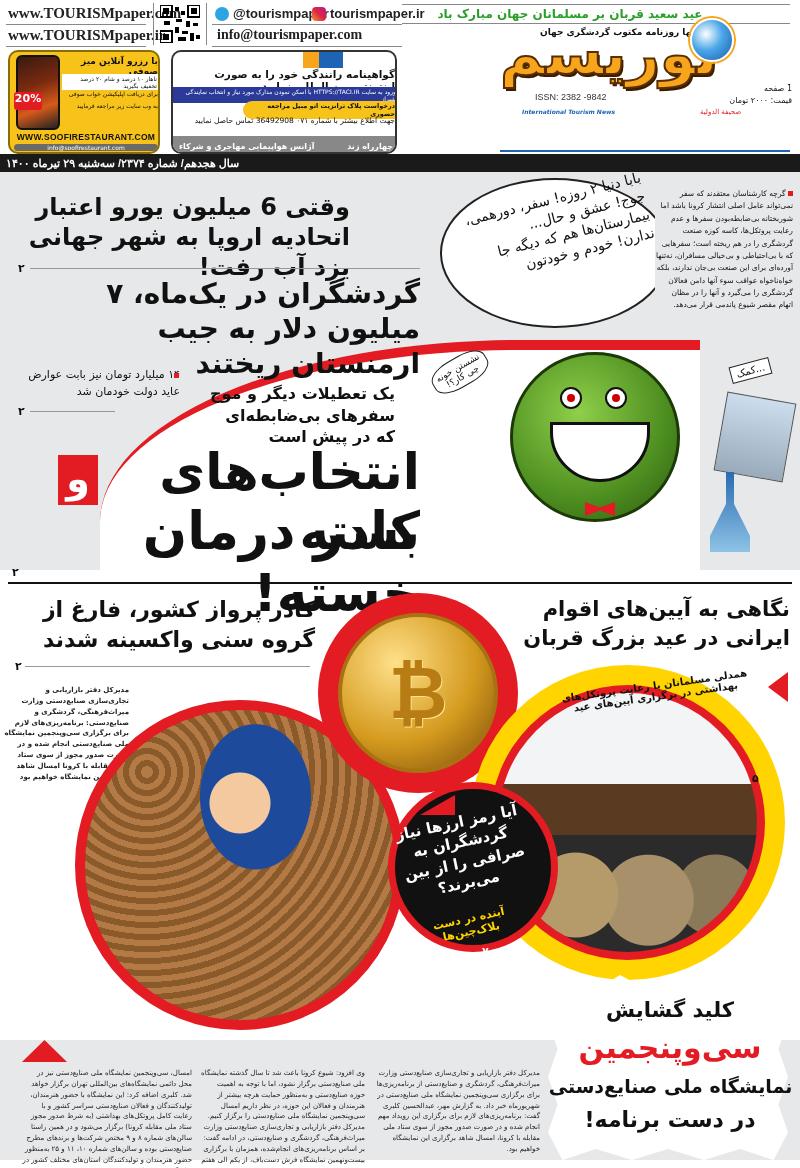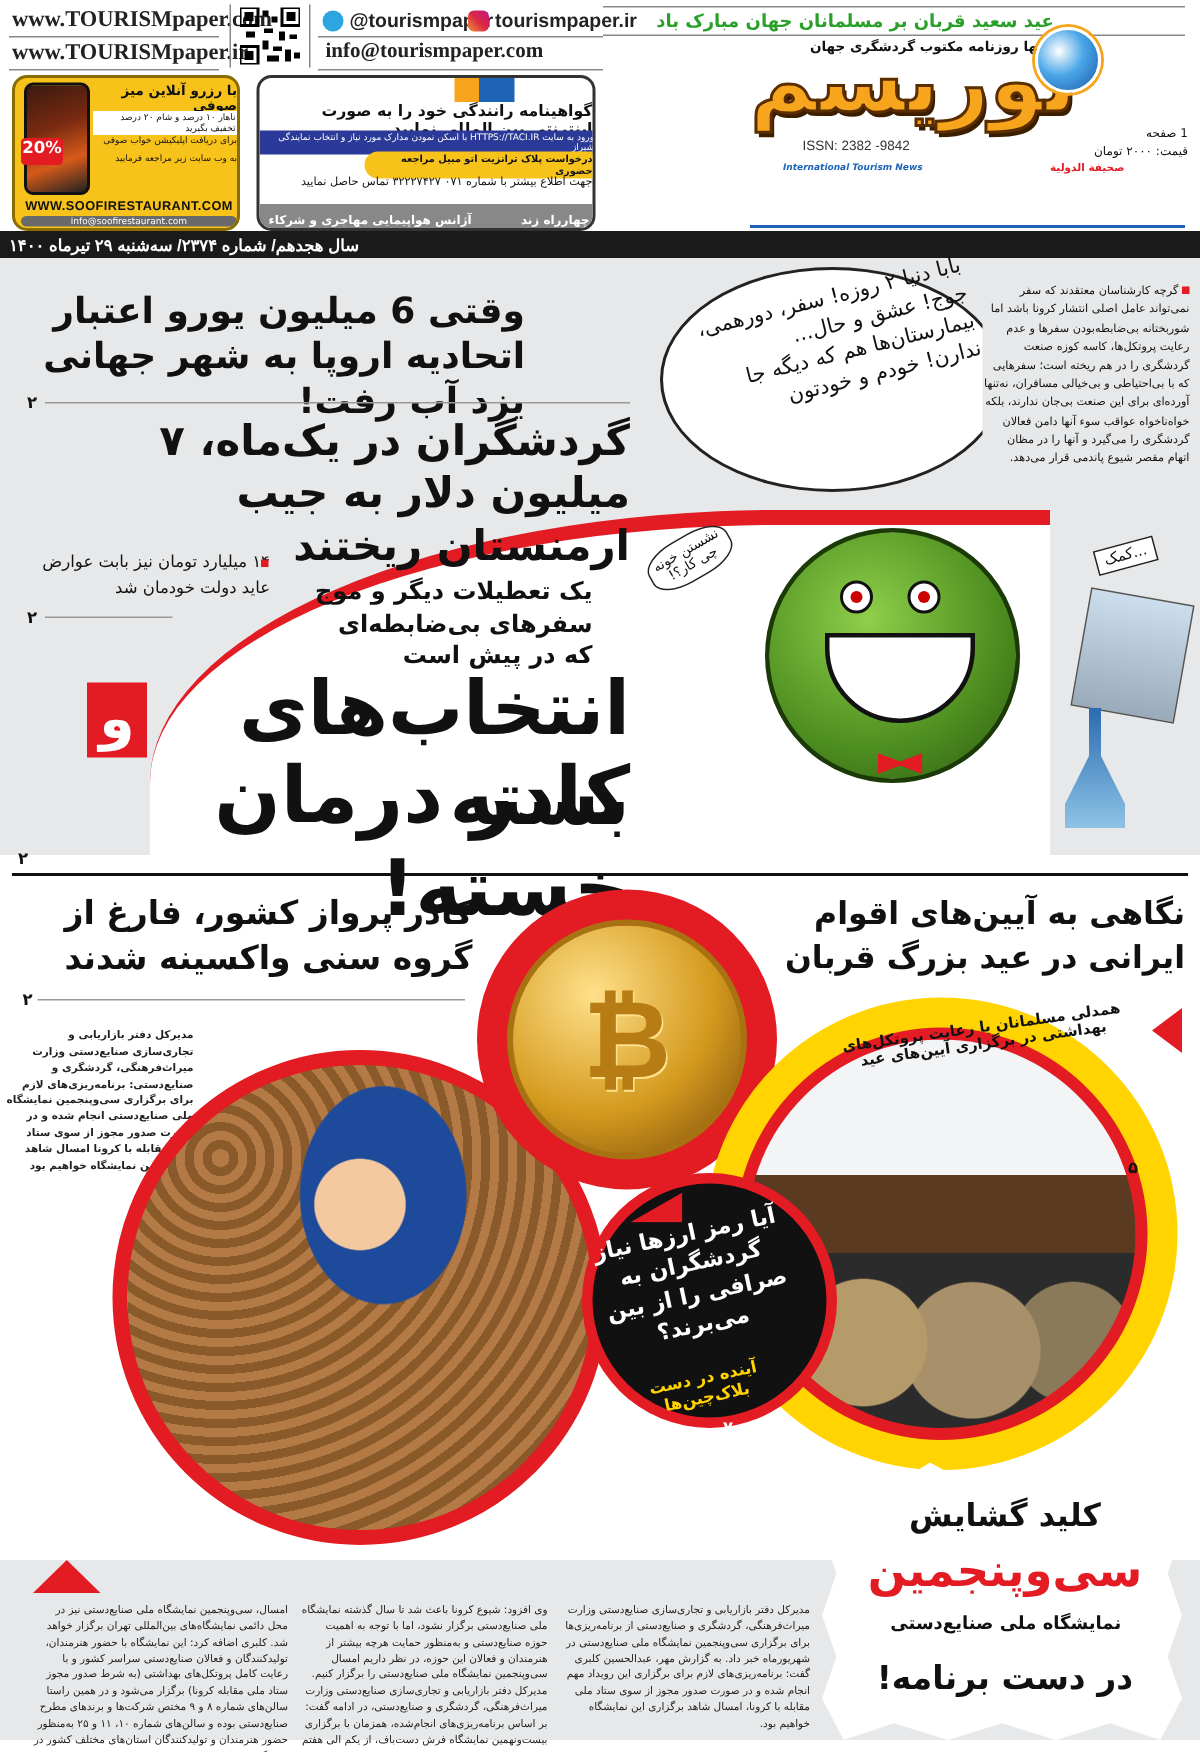--- a/index.html
+++ b/index.html
@@ -67,41 +67,41 @@
   <div class="hr" style="left:402px;top:23px;width:388px"></div>
 
   <div class="abs rtl" style="left:540px;top:27px;font-size:9px;font-weight:bold">تنها روزنامه مکتوب گردشگری جهان</div>
   <div class="abs logo" style="left:500px;top:20px;font-size:58px;direction:rtl">توریسم</div>
   <div class="abs circle" style="left:690px;top:18px;width:44px;height:44px;background:radial-gradient(circle at 35% 35%,#fff,#4aa6e8 45%,#1b5ca8);border:2px solid #fff;box-shadow:0 0 0 2px #f7a51c"></div>
   <div class="abs" style="left:535px;top:92px;font-size:9px;color:#333;font-family:'Liberation Sans',sans-serif">ISSN: 2382 -9842</div>
   <div class="abs rtl" style="left:730px;top:84px;width:62px;font-size:8px">1 صفحه</div>
   <div class="abs rtl" style="left:700px;top:96px;width:92px;font-size:8px">قیمت: ۲۰۰۰ تومان</div>
 
   <div class="abs" style="left:522px;top:108px;font-size:6px;color:#1d63b6;font-style:italic;font-weight:bold">International Tourism News</div>
-  <div class="abs" style="left:700px;top:108px;font-size:7px;color:#e31b23;font-weight:bold">صحيفة الدولية</div>
+  <div class="abs" style="left:700px;top:108px;font-size:7px;color:#e31b23;font-weight:normal">صحيفة الدولية</div>
   <div class="abs" style="left:500px;top:150px;width:290px;height:2px;background:#1d63b6"></div>
 </div>
 
 <div class="abs adbox" style="left:8px;top:50px;width:152px;height:104px;background:#f7c21a;border-color:#8a6d00">
   <div class="abs" style="left:6px;top:3px;width:44px;height:75px;background:linear-gradient(160deg,#3a1a10,#7a2a10 40%,#d65a1a 70%,#222);border-radius:6px;border:2px solid #111"></div>
   <div class="abs" style="left:4px;top:40px;width:28px;height:18px;background:#e31b23;color:#fff;font-size:11px;font-weight:bold;text-align:center;border-radius:3px">20%</div>
   <div class="abs rtl" style="left:52px;top:4px;width:96px;font-size:9px;font-weight:bold">با رزرو آنلاین میز صوفی</div>
   <div class="abs rtl" style="left:52px;top:22px;width:96px;font-size:6px;background:#fff;padding:1px">ناهار ۱۰ درصد و شام ۲۰ درصد تخفیف بگیرید</div>
   <div class="abs rtl" style="left:52px;top:38px;width:96px;font-size:6px">برای دریافت اپلیکیشن خواب صوفی</div>
   <div class="abs rtl" style="left:52px;top:50px;width:96px;font-size:6px">به وب سایت زیر مراجعه فرمایید</div>
   <div class="abs" style="left:4px;top:80px;width:144px;font-size:8.5px;font-weight:bold;font-family:'Liberation Sans',sans-serif;text-align:center;letter-spacing:.3px">WWW.SOOFIRESTAURANT.COM</div>
   <div class="abs" style="left:4px;top:92px;width:144px;font-size:6px;background:#6a6a6a;color:#fff;text-align:center;border-radius:4px">info@soofirestaurant.com</div>
 </div>
 
 <div class="abs adbox" style="left:171px;top:50px;width:226px;height:104px;background:#fff">
   <div class="abs" style="left:130px;top:0;width:40px;height:16px;background:linear-gradient(90deg,#f7a51c 0 40%,#1d63b6 40%)"></div>
   <div class="abs rtl" style="left:4px;top:16px;width:218px;font-size:10.5px;font-weight:bold">گواهینامه رانندگی خود را به صورت اینترنتی بین المللی نمایید</div>
   <div class="abs rtl" style="left:0;top:35px;width:226px;font-size:6px;background:#2b3a98;color:#fff;padding:1px 3px">ورود به سایت HTTPS://TACI.IR با اسکن نمودن مدارک مورد نیاز و انتخاب نمایندگی شیراز</div>
   <div class="abs rtl" style="left:70px;top:49px;width:156px;font-size:6.5px;font-weight:bold;background:#f7c21a;border-radius:10px 0 0 10px;padding:1px 4px">درخواست پلاک ترانزیت اتو مبیل مراجعه حضوری</div>
-  <div class="abs rtl" style="left:4px;top:64px;width:218px;font-size:7.5px">جهت اطلاع بیشتر با شماره ۰۷۱ ۳۲۲۲۷۴۲۷ تماس حاصل نمایید</div>
+  <div class="abs rtl" style="left:4px;top:64px;width:218px;font-size:7.5px">جهت اطلاع بیشتر با شماره ۰۷۱ 36492908 تماس حاصل نمایید</div>
   <div class="abs" style="left:0;top:84px;width:226px;height:20px;background:#888;color:#fff;font-size:8px;font-weight:bold;display:flex;justify-content:space-between;align-items:center;padding:0 6px;direction:rtl">
     <span>چهارراه زند</span>
     <span>آژانس هواپیمایی مهاجری و شرکاء</span>
   </div>
 </div>
 
 <div class="abs datebar" style="left:0;top:154px;width:800px">
   <span style="direction:rtl;font-weight:bold">سال هجدهم/ شماره ۲۳۷۴/ سه‌شنبه ۲۹ تیرماه ۱۴۰۰</span>
 </div>
 
@@ -181,18 +181,18 @@
 <div class="abs rtl" style="left:395px;top:812px;width:135px;font-size:15px;font-weight:bold;color:#fff;line-height:1.35;text-align:center;transform:rotate(-12deg)">آیا رمز ارزها نیاز گردشگران به صرافی را از بین می‌برند؟</div>
 <div class="abs rtl" style="left:420px;top:912px;width:100px;font-size:11px;font-weight:bold;color:#ffd400;text-align:center;transform:rotate(-12deg)">آینده در دست بلاک‌چین‌ها</div>
 <div class="abs pg" style="left:482px;top:945px;color:#fff">۷</div>
 
 <div class="abs" style="left:0;top:1040px;width:800px;height:120px;background:#e7e8e9"></div>
 <div class="abs" style="left:22px;top:1040px;width:45px;height:22px;background:#e31b23;clip-path:polygon(50% 0,100% 100%,0 100%)"></div>
 
 <div class="abs" style="left:548px;top:975px;width:240px;height:185px;background:#fff;clip-path:polygon(5% 10%,12% 0,20% 8%,30% 0,40% 7%,50% 0,60% 7%,70% 0,80% 8%,90% 0,95% 10%,100% 25%,96% 40%,100% 55%,96% 70%,100% 85%,94% 100%,80% 94%,65% 100%,50% 94%,35% 100%,20% 94%,6% 100%,0 85%,4% 70%,0 55%,4% 40%,0 25%)"></div>
 <div class="abs rtl" style="left:560px;top:998px;width:220px;font-size:21px;font-weight:900;text-align:center">کلید گشایش</div>
 <div class="abs rtl" style="left:560px;top:1030px;width:220px;font-size:30px;font-weight:900;color:#e31b23;text-align:center">سی‌وپنجمین</div>
-<div class="abs rtl" style="left:548px;top:1075px;width:245px;font-size:12px;font-weight:900;text-align:center">نمایشگاه ملی صنایع‌دستی</div>
+<div class="abs rtl" style="left:548px;top:1075px;width:245px;font-size:19px;font-weight:900;text-align:center">نمایشگاه ملی صنایع‌دستی</div>
 <div class="abs rtl" style="left:560px;top:1107px;width:220px;font-size:22px;font-weight:900;text-align:center">در دست برنامه!</div>
 
 <div class="abs rtl body-txt" style="left:375px;top:1068px;width:165px;font-size:7px">مدیرکل دفتر بازاریابی و تجاری‌سازی صنایع‌دستی وزارت میراث‌فرهنگی، گردشگری و صنایع‌دستی از برنامه‌ریزی‌ها برای برگزاری سی‌وپنجمین نمایشگاه ملی صنایع‌دستی در شهریورماه خبر داد. به گزارش مهر، عبدالحسین کلبری گفت: برنامه‌ریزی‌های لازم برای برگزاری این رویداد مهم انجام شده و در صورت صدور مجوز از سوی ستاد ملی مقابله با کرونا، امسال شاهد برگزاری این نمایشگاه خواهیم بود.</div>
 <div class="abs rtl body-txt" style="left:200px;top:1068px;width:165px;font-size:7px">وی افزود: شیوع کرونا باعث شد تا سال گذشته نمایشگاه ملی صنایع‌دستی برگزار نشود، اما با توجه به اهمیت حوزه صنایع‌دستی و به‌منظور حمایت هرچه بیشتر از هنرمندان و فعالان این حوزه، در نظر داریم امسال سی‌وپنجمین نمایشگاه ملی صنایع‌دستی را برگزار کنیم. مدیرکل دفتر بازاریابی و تجاری‌سازی صنایع‌دستی وزارت میراث‌فرهنگی، گردشگری و صنایع‌دستی، در ادامه گفت: بر اساس برنامه‌ریزی‌های انجام‌شده، همزمان با برگزاری بیست‌ونهمین نمایشگاه فرش دست‌باف، از یکم الی هفتم شهریور</div>
 <div class="abs rtl body-txt" style="left:22px;top:1068px;width:170px;font-size:7px">امسال، سی‌وپنجمین نمایشگاه ملی صنایع‌دستی نیز در محل دائمی نمایشگاه‌های بین‌المللی تهران برگزار خواهد شد. کلبری اضافه کرد: این نمایشگاه با حضور هنرمندان، تولیدکنندگان و فعالان صنایع‌دستی سراسر کشور و با رعایت کامل پروتکل‌های بهداشتی (به شرط صدور مجوز ستاد ملی مقابله کرونا) برگزار می‌شود و در همین راستا سالن‌های شماره ۸ و ۹ مختص شرکت‌ها و برندهای مطرح صنایع‌دستی بوده و سالن‌های شماره ۱۰، ۱۱ و ۲۵ به‌منظور حضور هنرمندان و تولیدکنندگان استان‌های مختلف کشور در نظر گرفته شده است.</div>
 
 </body></html>

